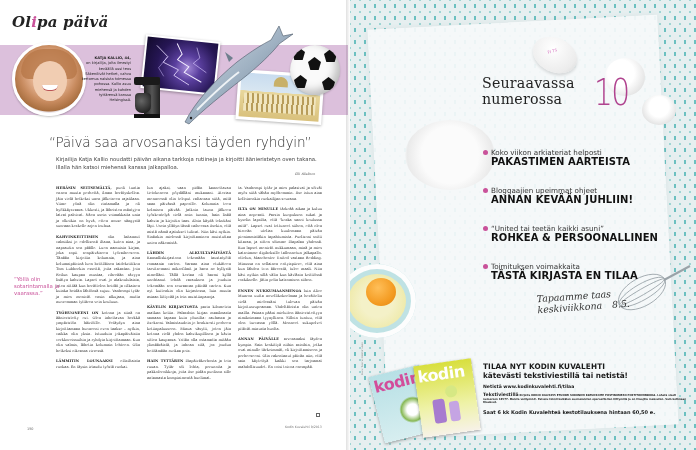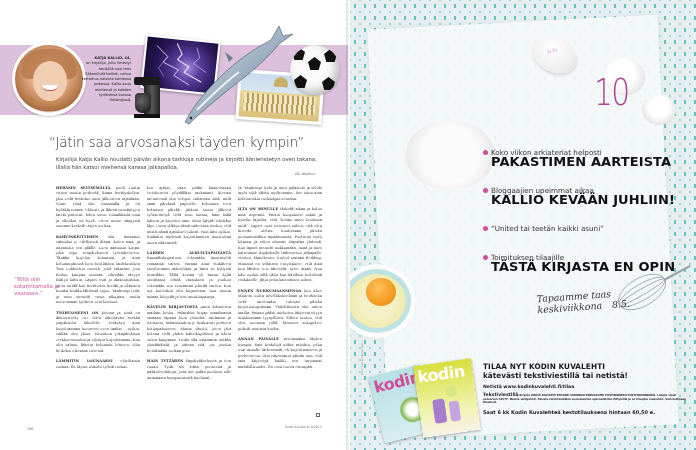--- a/index.html
+++ b/index.html
@@ -72,21 +72,21 @@
   .yolk-bowl .yolk { position: absolute; left: 28px; top: 14px; width: 30px; height: 28px; border-radius: 50%; background: radial-gradient(circle at 40% 35%, #ffbf59, #f49c23 60%, #e18510); }
   .whisk { position: absolute; left: 262px; top: 262px; width: 80px; height: 100px; }
 
   .next-title { position: absolute; left: 132px; top: 76px; font-family: "DejaVu Serif", serif; font-size: 14.2px; line-height: 15.5px; color: #222; letter-spacing: 0.2px; }
   .issue-number { position: absolute; left: 244px; top: 72px; font-family: "DejaVu Sans", sans-serif; font-weight: 300; font-size: 38px; line-height: 40px; color: #b0438f; letter-spacing: -2px; transform: scaleX(0.78); transform-origin: left top; }
 
   .teasers { position: absolute; left: 133px; top: 128px; width: 200px; }
   .teaser { position: relative; padding-left: 8px; margin-bottom: 5.6px; font-family: "DejaVu Sans", sans-serif; }
   .teaser .dot { position: absolute; left: 0; top: 2.2px; width: 5px; height: 5px; border-radius: 50%; background: #c9529a; }
   .teaser .sub { display: block; font-size: 7.2px; line-height: 9px; color: #333; margin-top: 20px; }
-  .teaser .main { display: block; font-size: 13px; line-height: 9px; font-weight: bold; color: #111; letter-spacing: 0.1px; }
+  .teaser .main { display: block; font-size: 10px; line-height: 9px; font-weight: bold; color: #111; letter-spacing: 0.1px; }
 
   .handwriting { position: absolute; left: 187px; top: 290px; font-family: "DejaVu Serif", serif; font-style: italic; font-size: 9.4px; line-height: 11px; color: #333; transform: rotate(-4deg); }
   .handwriting .date { margin-left: 10px; }
 
   .magazines { position: absolute; left: 22px; top: 360px; width: 110px; height: 80px; }
   .mag1 { position: absolute; left: 4px; top: 10px; width: 52px; height: 68px; background: linear-gradient(180deg,#b7e0e5,#d7eef0); transform: rotate(-14deg); box-shadow: 0 1px 3px rgba(0,0,0,.35); overflow: hidden; }
   .mag2 { position: absolute; left: 46px; top: 2px; width: 58px; height: 72px; background: linear-gradient(180deg,#d8df3d,#eef2a6 60%,#f7f2e8); transform: rotate(-8deg); box-shadow: 0 1px 3px rgba(0,0,0,.35); overflow: hidden; }
   .mag-logo { position: absolute; left: 3px; top: 4px; font-family: "DejaVu Sans", sans-serif; font-weight: bold; font-size: 16px; line-height: 16px; letter-spacing: -0.5px; }
   .mag1 .mag-logo { color: #d24e9b; }
   .mag2 .mag-logo { color: #fff; }
@@ -101,20 +101,21 @@
   .subscribe .h2 { font-size: 7.6px; line-height: 9px; font-weight: bold; transform: scaleX(0.96); transform-origin: left; white-space: nowrap; }
   .subscribe .web { margin-top: 4px; font-size: 4.6px; line-height: 6px; font-weight: bold; white-space: nowrap; }
   .subscribe .sms { margin-top: 3px; font-size: 2.6px; line-height: 3.5px; font-weight: bold; color: #222; }
   .subscribe .sms .lbl { font-size: 4.6px; font-weight: bold; }
   .subscribe .price { margin-top: 4px; font-size: 5px; line-height: 6px; font-weight: bold; white-space: nowrap; }
 </style>
 </head>
 <body>
 
 <div class="left-page">
+  <div class="section-title"><span>Ol</span><span class="pink">i</span><span>pa päivä</span></div>
 
   <div class="pink-band"></div>
 
   <div class="portrait">
     <div class="hair"></div>
     <div class="face"></div>
     <div class="smile"></div>
   </div>
 
   <div class="bio"><b>KATJA KALLIO, 44,</b><br><span>on kirjailija, jolta ilmestyi keväällä uusi teos Säkenöivät hetket, vahva kertomus naisista toimessa pohossa. Kallio asuu miehensä ja kahden tyttärensä kanssa Helsingissä.</span></div>
@@ -159,21 +160,21 @@
   </div>
 
   <div class="football">
     <span style="left:18px;top:12px;"></span>
     <span style="left:2px;top:2px;"></span>
     <span style="left:34px;top:4px;"></span>
     <span style="left:4px;top:30px;"></span>
     <span style="left:32px;top:32px;"></span>
   </div>
 
-  <div class="headline">“Jätin saa arvosanaksi täyden kympin”</div>
+  <div class="headline">“Päivä saa arvosanaksi täyden ryhdyin”</div>
   <div class="lead">Kirjailija Katja Kallio noudatti päivän aikana tarkkoja rutiineja ja kirjoitti äänieristetyn oven takana. Illalla hän katsoi miehensä kanssa jalkapalloa.</div>
   <div class="byline">Elli Räsänen</div>
 
   <div class="body-cols">
     <div class="col col1">
       <p><b>HERÄSIN SEITSEMÄLTÄ,</b><span> puoli tuntia ennen muuta perhettä, ilman herätyskelloa. Jäin vielä hetkeksi unen jälkeiseen rajatilaan. Viime yönä olin rintamalla ja oli hyökkäysvaara. Ukkosti, ja läheisten mäntyjen latvat paloivat. Näen usein voimakkaita unia ja olkoikin on hyvä, etten nouse sängystä suoraan keskelle arjen touhua.</span></p>
       <p><b>KAHVINKEITTIMEN</b><span> olin laitannut valmiiksi jo edellisenä iltana, kuten aina, ja napsautin sen päälle. Luen aamuisin kirjaa, joka sopii senpäiväiseen työvaiheeseen. Tänään kirjoitin kolumnia, ja aina kolumnipäivinä luen brittiläisen taidekriitikon Tom Lubbockin esseitä, joita rakastan. Join Reilun kaupan mustaa, vihreään sävyyn lisätyn kahvia. Lapset ovat jo alakoululaisia, joten riittää kun herättelen heidät ja vilkaisen kuinka heidän lähtönsä sujuu. Vanhempi tytär ja mies menivät ensin alkujaan, mutta nuoremman tyttären vein kouluun.</span></p>
       <p><b>TYÖHUONEENI ON</b><span> kotona ja siinä on äänieristetty ovi. Olen inhottavan herkkä ympäristön häiriöille. Vetäydyn aina kirjoittamaan huoneeni oven taakse – nytkin, vaikka olin yksin. Istuuduin jokapäiväisiin verkkoreissuihin ja ryhdyin kirjoittamaan. Kun olin valmis, lähetin kolumnin lehteen. Olin hetkeksi oikeassa virressä.</span></p>
       <p><b>LÄMMITIN LOUNAAKSI</b><span> eilisiltaista ruokaa. En täysin irtaudu työstä ruokai-</span></p>
     </div>
@@ -215,41 +216,43 @@
 
   <svg class="whisk" viewBox="0 0 80 100">
     <g fill="none" stroke="#9aa3a8" stroke-width="0.8">
       <ellipse cx="30" cy="30" rx="26" ry="14" transform="rotate(-30 30 30)"></ellipse>
       <ellipse cx="30" cy="30" rx="26" ry="8" transform="rotate(-30 30 30)"></ellipse>
       <ellipse cx="30" cy="30" rx="26" ry="3" transform="rotate(-30 30 30)"></ellipse>
       <line x1="52" y1="18" x2="78" y2="4" stroke-width="2"></line>
     </g>
   </svg>
 
+  <div class="next-title"><span>Seuraavassa</span><br><span>numerossa</span></div>
   <div class="issue-number">10</div>
 
   <div class="teasers">
     <div class="teaser">
         <span class="dot"></span>
         <span class="sub">Koko viikon arkiateriat helposti</span>
         <span class="main">PAKASTIMEN AARTEISTA</span>
       </div>
     <div class="teaser">
         <span class="dot"></span>
-        <span class="sub">Bloggaajien upeimmat aikaa</span>
-        <span class="main">KALLIO KEVÄÄN JUHLIIN!</span>
+        <span class="sub">Bloggaajien upeimmat ohjeet</span>
+        <span class="main">ANNAN KEVÄÄN JUHLIIN!</span>
       </div>
     <div class="teaser">
         <span class="dot"></span>
         <span class="sub">“United tai teetän kaikki asuni”</span>
-      </div>
-    <div class="teaser">
-        <span class="dot"></span>
-        <span class="sub">Toimituksen tilaajille</span>
-        <span class="main">TÄSTÄ KIRJASTA EN OPIN</span>
+        <span class="main">ROHKEA &amp; PERSOONALLINEN</span>
+      </div>
+    <div class="teaser">
+        <span class="dot"></span>
+        <span class="sub">Toimituksen voimakkaita</span>
+        <span class="main">TÄSTÄ KIRJASTA EN TILAA</span>
       </div>
   </div>
 
   <div class="handwriting">
     <span>Tapaamme taas</span><br>
     <span>keskiviikkona</span><span class="date">8.5.</span>
   </div>
 
   <div class="magazines">
     <div class="mag1">

